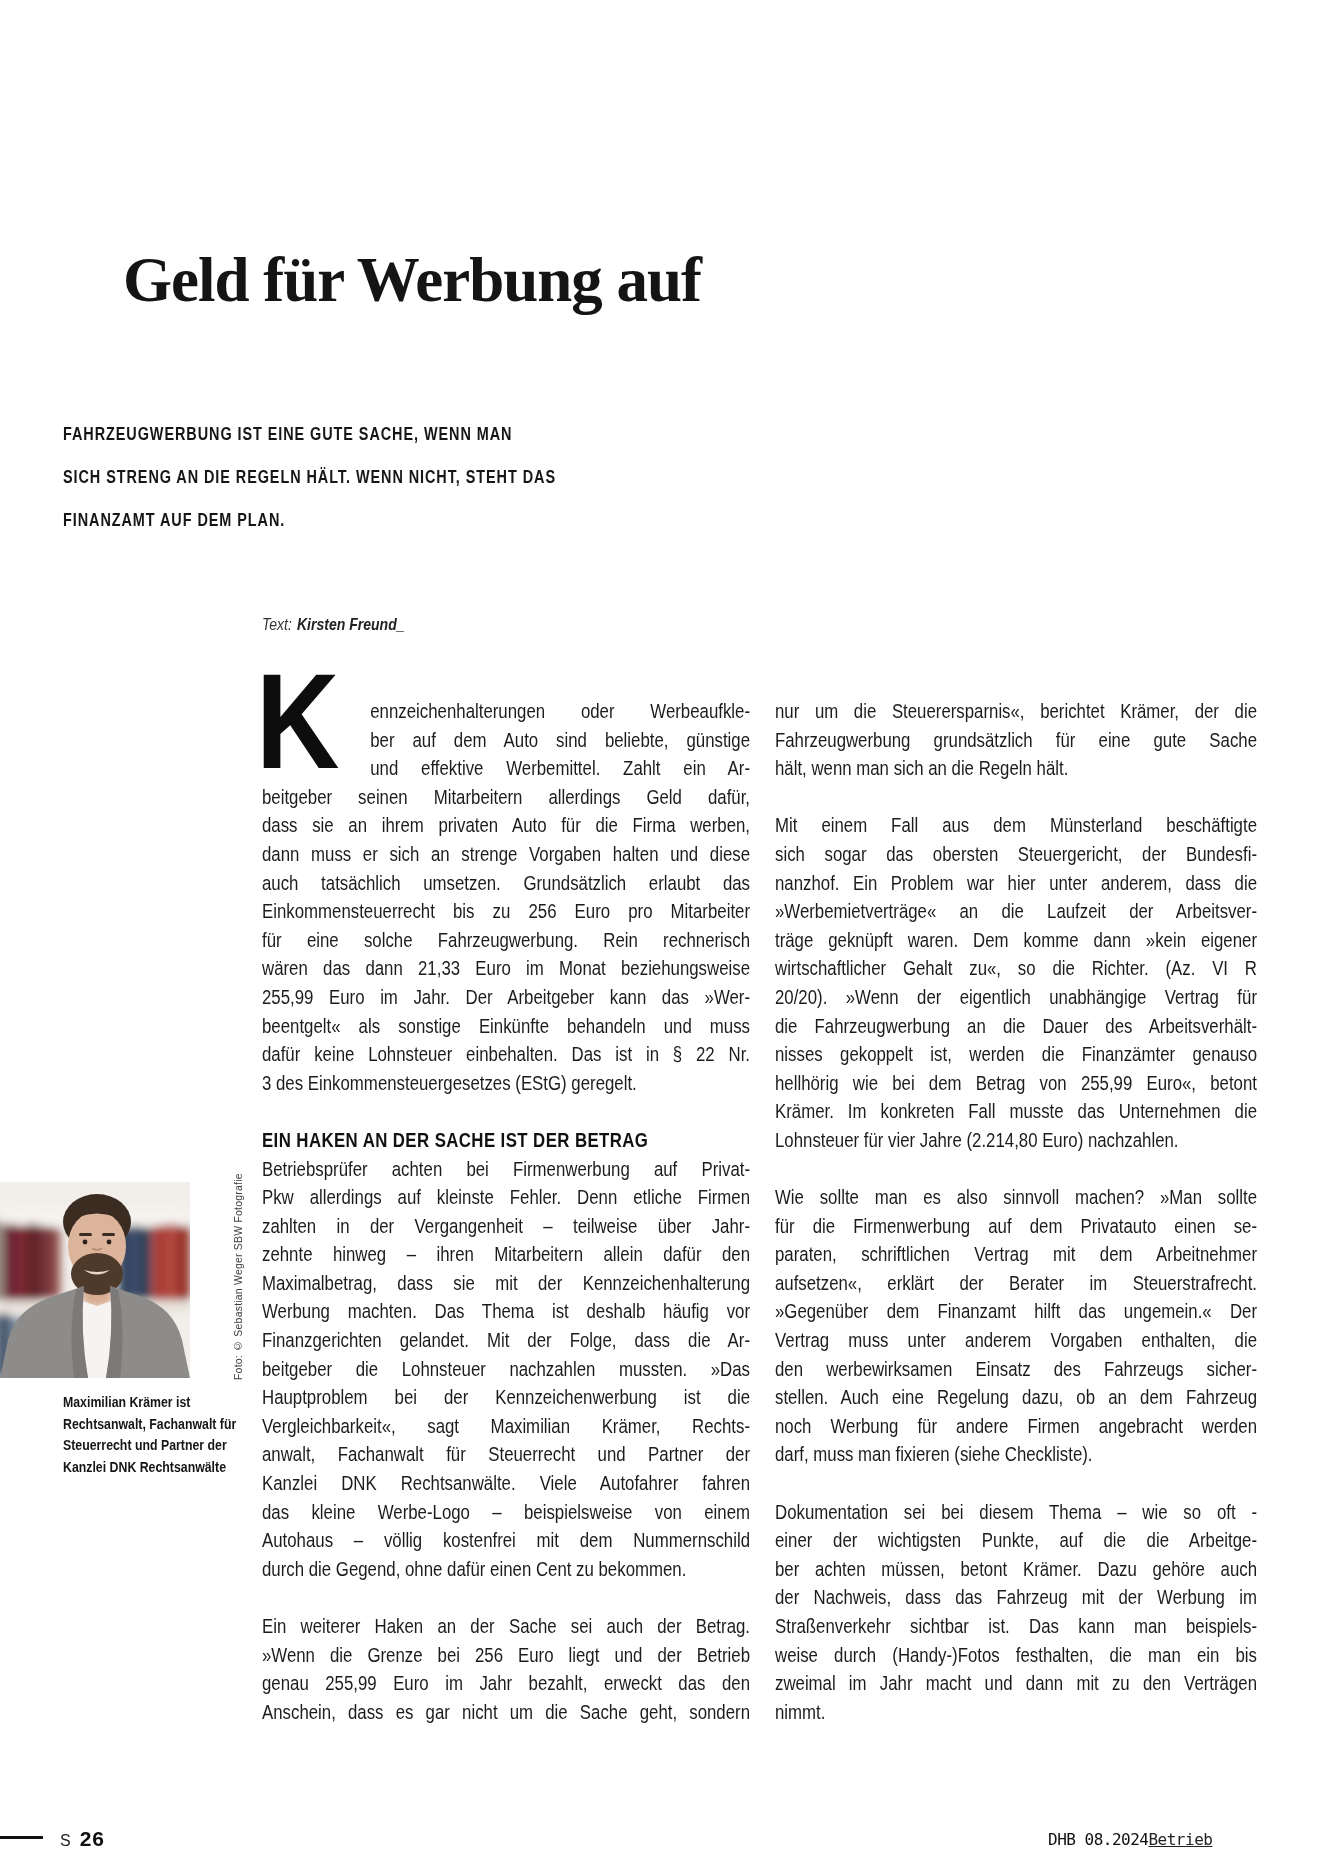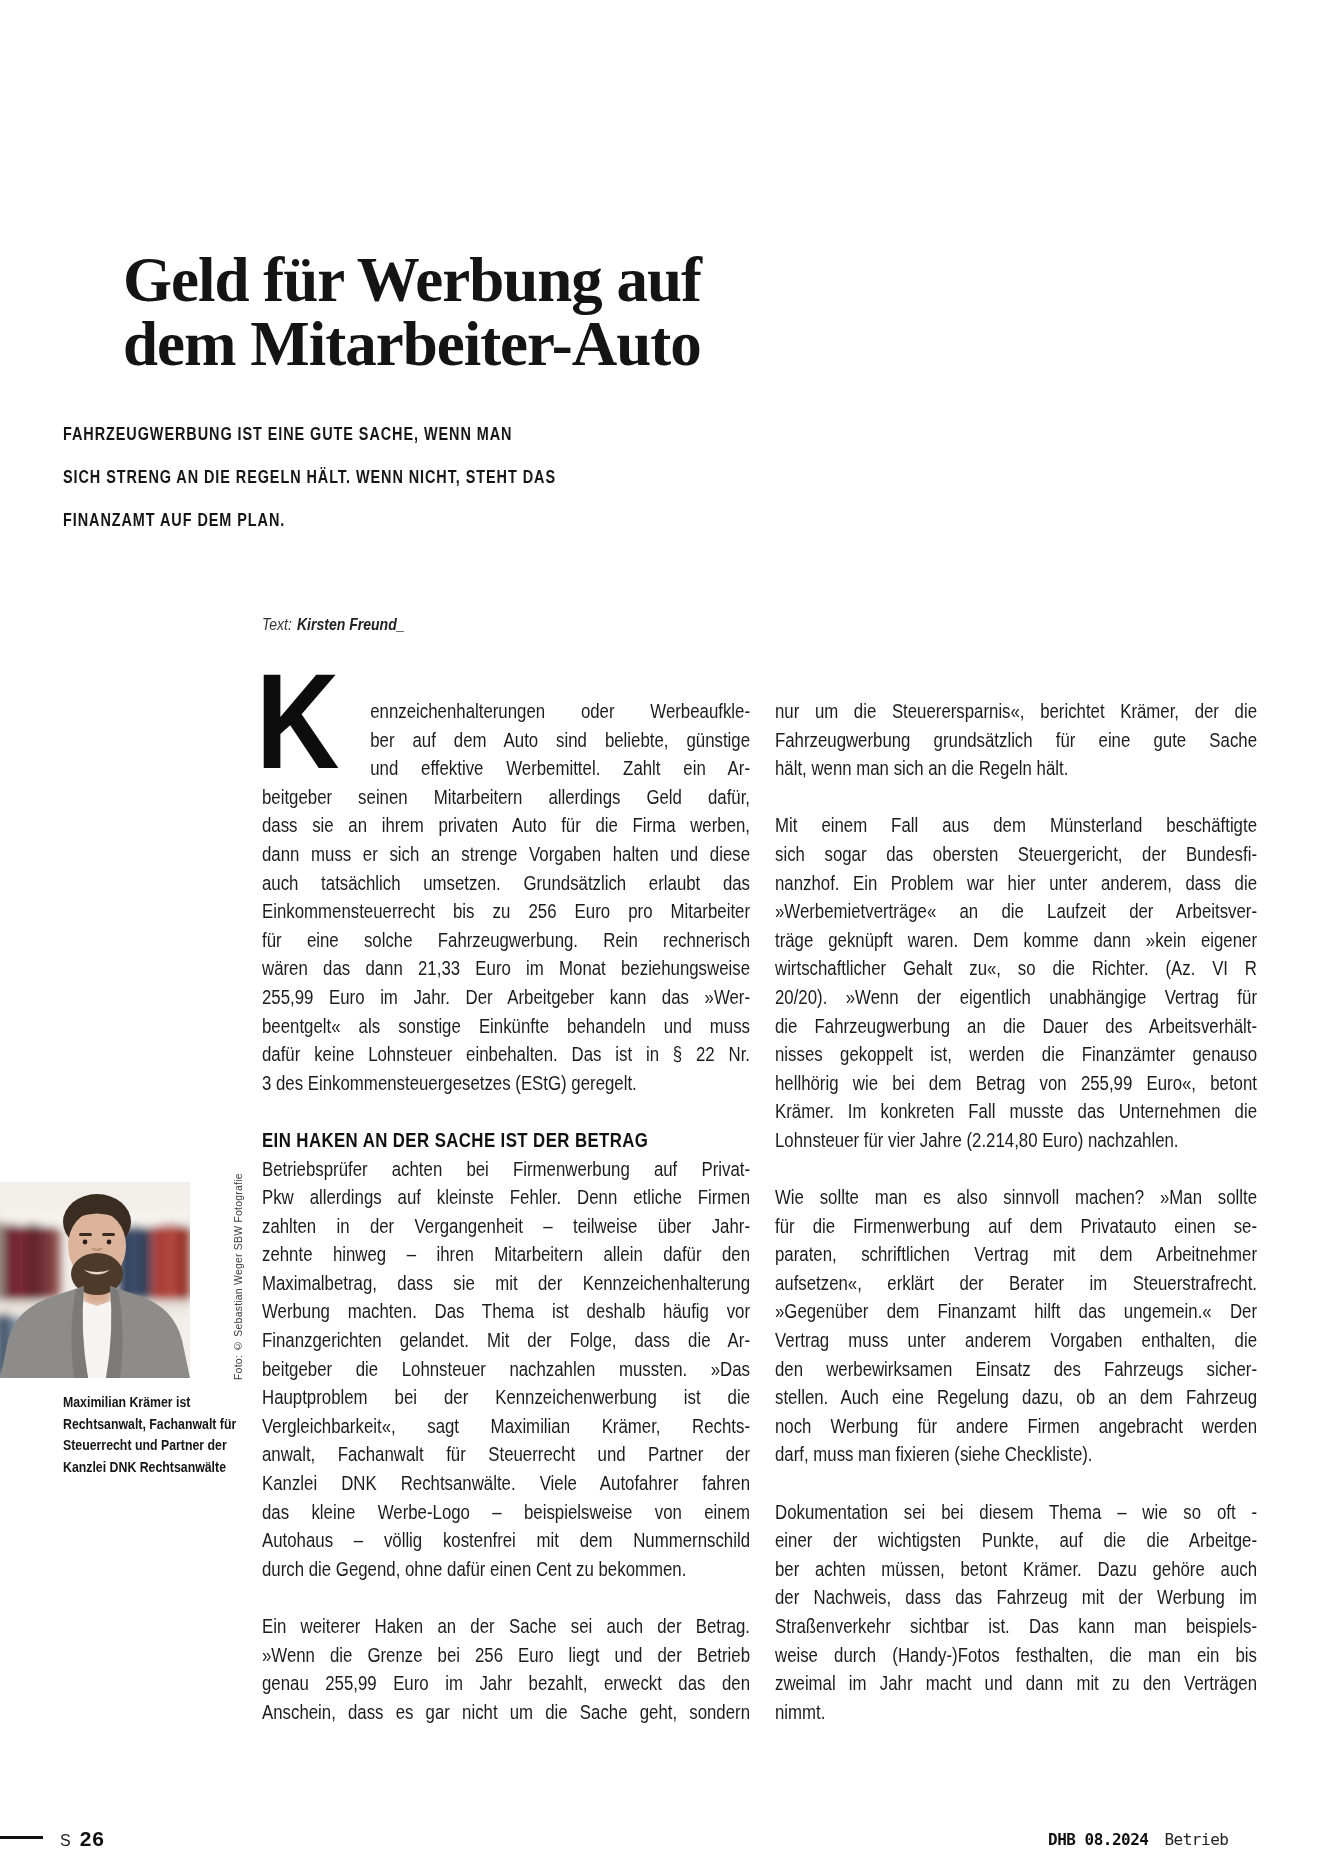--- a/index.html
+++ b/index.html
@@ -65,31 +65,30 @@
     position:absolute;left:63px;top:1392px;
     transform:scaleX(0.85);transform-origin:left top;
     font-weight:700;font-size:14.5px;line-height:21.5px;color:#161616;white-space:nowrap;
   }
   
   .footer-rule{position:absolute;left:0;top:1836px;width:43px;height:3px;background:#111;}
   .footer-left{position:absolute;left:60px;top:1827px;white-space:nowrap;}
   .footer-left .pfx{font-size:16px;font-weight:400;color:#222;letter-spacing:1px;}
   .footer-left .num{font-size:21px;font-weight:700;color:#0f0f0f;margin-left:8px;letter-spacing:1px;}
   .footer-right{position:absolute;left:1048px;top:1830px;white-space:nowrap;font-family:"DejaVu Sans Mono",monospace;}
-  .footer-right .issue{font-size:16px;font-weight:700;letter-spacing:-0.5px;color:#0f0f0f;}
-  .footer-right .section{font-size:16px;font-weight:400;color:#222;margin-left:16px;letter-spacing:-0.5px;}
+  .footer-right .issue{font-size:16px;font-weight:400;letter-spacing:-0.5px;color:#0f0f0f;}
+  .footer-right .section{font-size:16px;font-weight:400;color:#222;letter-spacing:-0.5px;text-decoration:underline;}
 </style>
 </head>
 <body>
 
 <div class="page">
 
   <div class="title">
     <div>Geld für Werbung auf</div>
-    <div>dem Mitarbeiter-Auto</div>
   </div>
 
   <div class="standfirst" id="standfirst">
       <div>FAHRZEUGWERBUNG IST EINE GUTE SACHE, WENN MAN</div>
       <div>SICH STRENG AN DIE REGELN HÄLT. WENN NICHT, STEHT DAS</div>
       <div>FINANZAMT AUF DEM PLAN.</div>
     </div>
 
   <div class="byline">
     <span class="lbl">Text:</span><span class="author">Kirsten Freund_</span>

